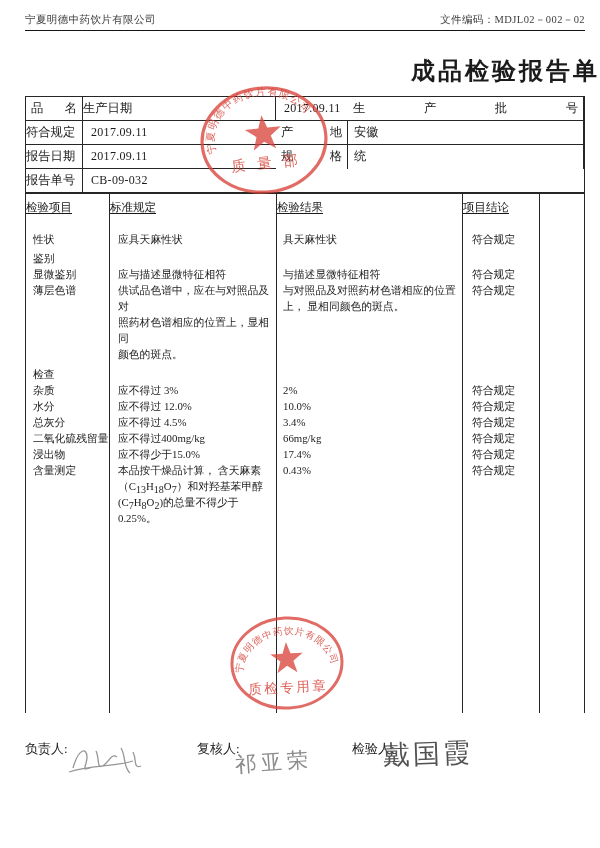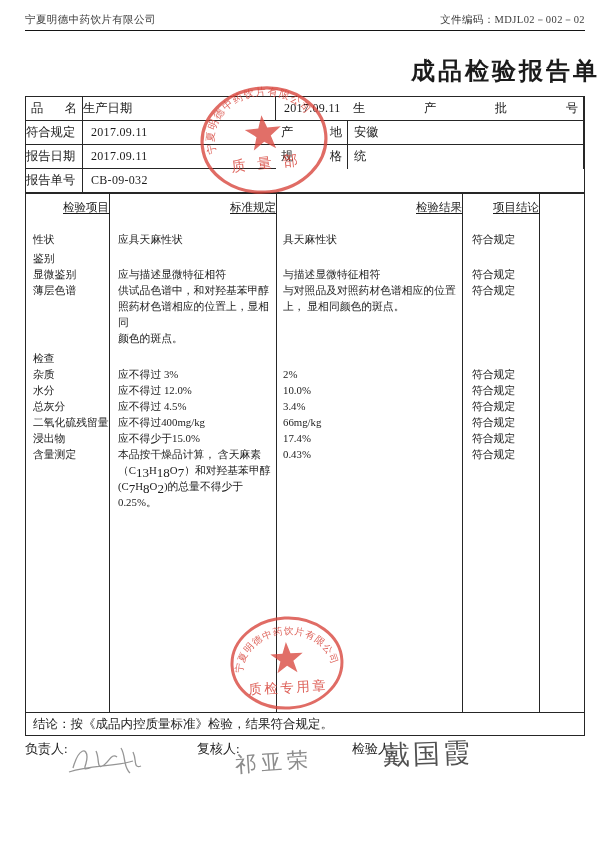--- a/index.html
+++ b/index.html
@@ -31,26 +31,26 @@
   .main{position:absolute;left:25px;top:192px;width:558px;height:520px;
         border:1px solid #262626;border-bottom:none;display:grid;
         grid-template-columns:84px 167px 186px 77px 1fr;
         grid-template-rows:repeat(12,auto) 1fr;
         font-size:10.8px;line-height:16px}
   .trow{display:contents}
   .c1{padding-left:7px;border-right:1px solid #262626}
   .c2{padding-left:8px;border-right:1px solid #262626}
   .c3{padding-left:6px;border-right:1px solid #262626}
   .c4{padding-left:9px;border-right:1px solid #262626}
-  .hd{padding-top:6px;padding-bottom:9px;text-align:right;font-size:11.5px;padding-left:0}
+  .hd{padding-top:6px;padding-bottom:9px;text-align:left;font-size:11.5px;padding-left:0}
   .hd span{text-decoration:underline;text-underline-offset:2px}
   .g7>div{padding-top:7px}
   .g3>div{padding-top:3px}
   .g4>div{padding-top:4px}
-  sub{font-size:13px;line-height:0}
+  sub{font-size:10px;line-height:0}
 
   
   .concl{position:absolute;left:25px;top:712px;width:551px;height:22px;
          border:1px solid #262626;line-height:22px;padding-left:7px;font-size:12.5px}
   .sigs{position:absolute;left:25px;top:737px;width:560px;height:85px;font-size:13px}
   .sl{position:absolute;top:3px}
   .sl1{left:0}.sl2{left:172px}.sl3{left:327px}
   .sig1{position:absolute;left:38px;top:1px}
   .sig2{position:absolute;left:210px;top:11px;font-size:21px;color:#8c8c8c;
         transform:rotate(-4deg);letter-spacing:5px;white-space:nowrap}
@@ -122,21 +122,21 @@
       <div class="c1">显微鉴别</div>
       <div class="c2">应与描述显微特征相符</div>
       <div class="c3">与描述显微特征相符</div>
       <div class="c4">符合规定</div>
       <div class="c5"></div>
     </div>
 
     <div class="trow">
       <div class="c1">薄层色谱</div>
       <div class="c2">
-        <div>供试品色谱中，和对羟基苯甲醇</div>
+        <div>供试品色谱中，应在与对照品及对</div>
         <div>照药材色谱相应的位置上，显相同</div>
         <div>颜色的斑点。</div>
       </div>
       <div class="c3">
         <div>与对照品及对照药材色谱相应的位置</div>
         <div>上， 显相同颜色的斑点。</div>
       </div>
       <div class="c4">符合规定</div>
       <div class="c5"></div>
     </div>
@@ -199,21 +199,20 @@
       <div class="c5"></div>
     </div>
 
     <div class="trow">
       <div class="c1"></div><div class="c2"></div>
       <div class="c3"></div><div class="c4"></div>
       <div class="c5"></div>
     </div>
   </div>
 
-  <div class="concl">结论：按《成品内控质量标准》检验，结果符合规定。</div>
 
   <div class="sigs">
     <span class="sl sl1">负责人:</span>
     <span class="sl sl2">复核人:</span>
     <span class="sl sl3">检验人:</span>
     <svg class="sig1" width="92" height="46" viewBox="0 0 92 46">
       <path d="M10,30 C16,9 24,10 24,19 C24,29 16,34 30,29 M33,13 C37,21 33,33 41,27 C47,22 49,15 54,19 M6,34 C28,27 50,29 70,23 M58,10 C63,18 60,29 67,35 M70,14 C74,22 70,31 78,28" fill="none" stroke="#8a8a8a" stroke-width="1.3" opacity="0.9"></path>
     </svg>
     <span class="sig2">祁亚荣</span>
     <span class="sig3">戴国霞</span>

